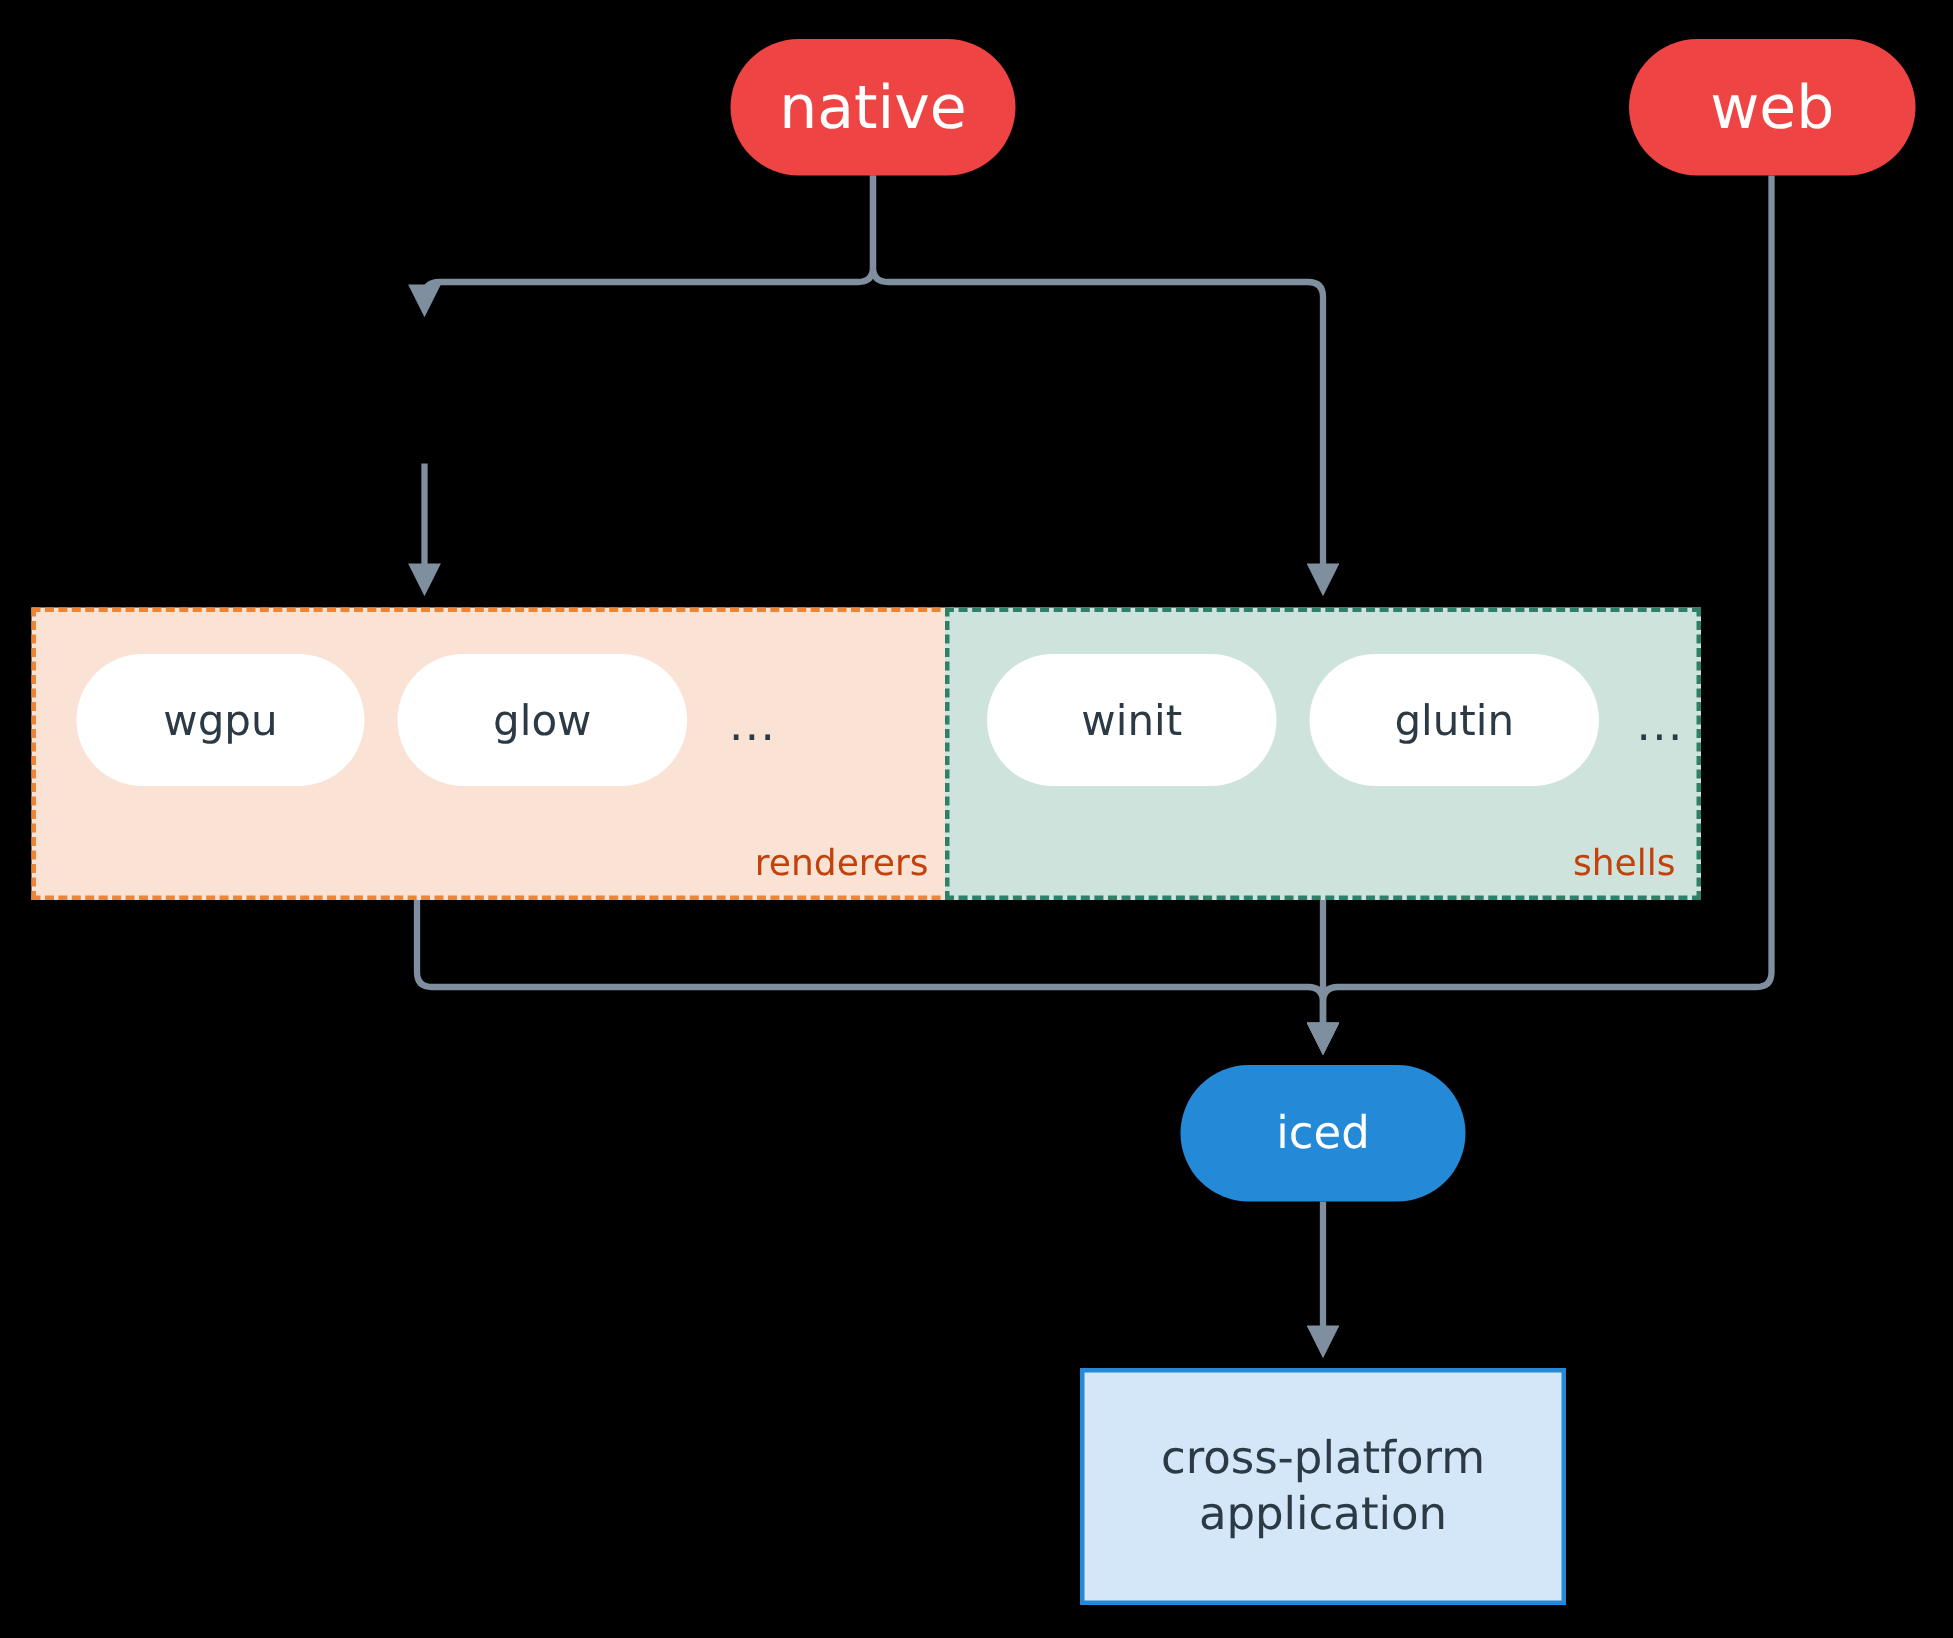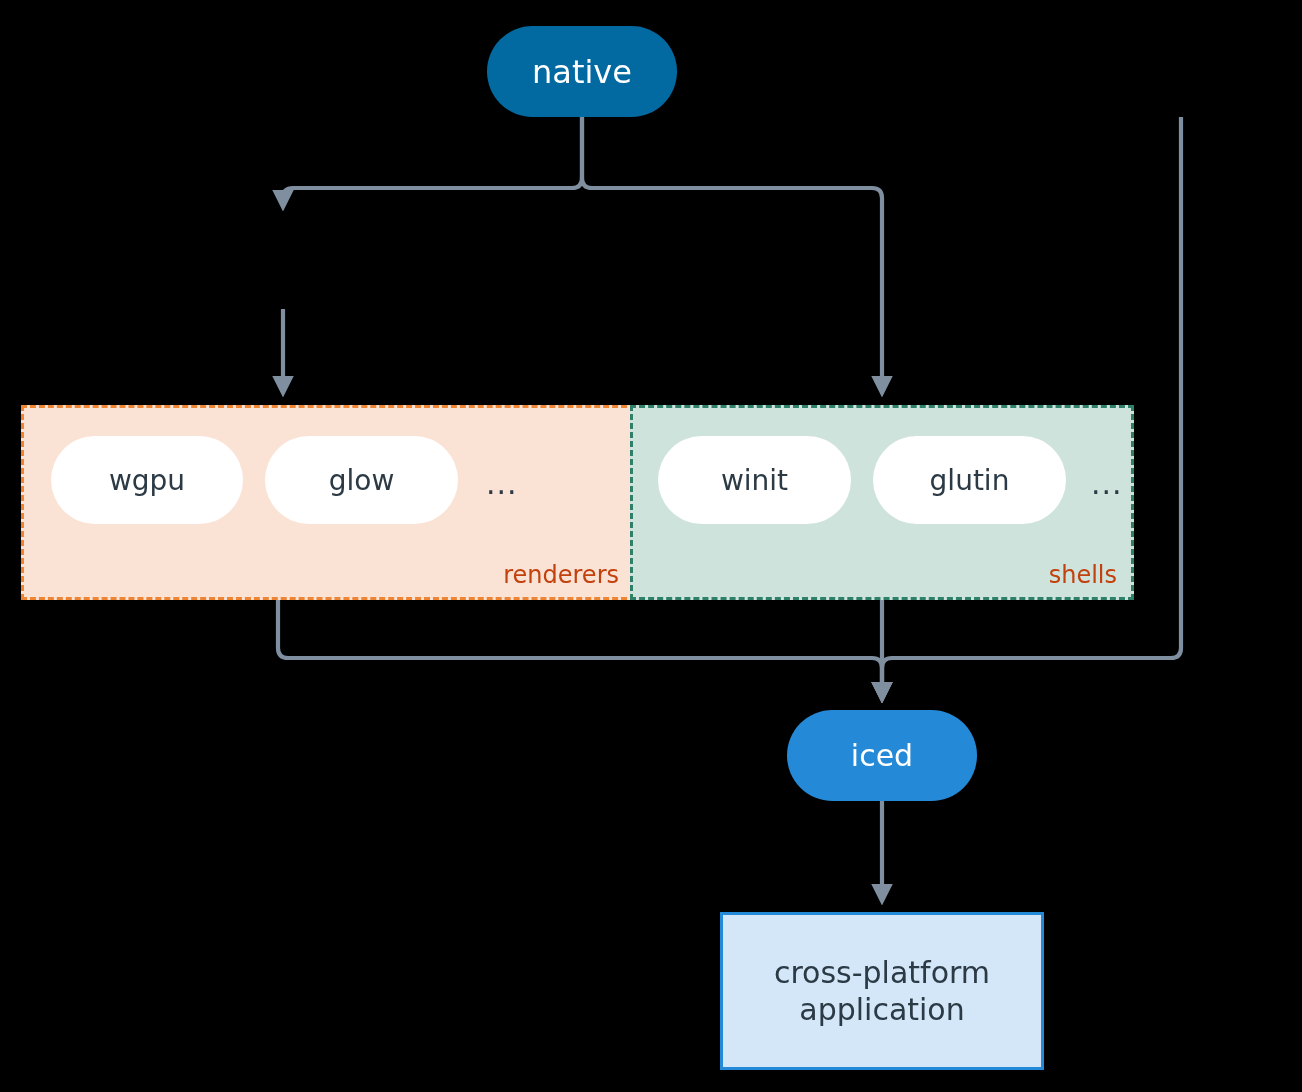--- a/index.html
+++ b/index.html
@@ -36,23 +36,23 @@
     box-sizing: border-box;
     text-align: center;
     line-height: 1.25;
   }
   .pill {
     border-radius: 9999px;
   }
 
   
   .pill-purple {
-    background: #0369a1;
+    background: #ef4444;
     color: #ffffff;
-    font-size: 32px;
+    font-size: 40px;
   }
   
   .pill-orange {
     background: #e2833c;
     color: #ffffff;
     font-size: 30px;
   }
   
   .pill-blue {
     background: #2489d6;
@@ -131,20 +131,23 @@
       <path d="M 1181 117 L 1181 648 Q 1181 658 1171 658 L 892 658 Q 882 658 882 668 L 882 698" marker-end="url(#arrow)"></path>
 
       <path d="M 882 801 L 882 900" marker-end="url(#arrow)"></path>
     </g>
   </svg>
 
   <div class="node pill pill-purple" style="left:487px; top:26px; width:190px; height:91px;">
     <span>native</span>
   </div>
 
+  <div class="node pill pill-purple" style="left:1086px; top:26px; width:191px; height:91px;">
+    <span>web</span>
+  </div>
 
 
   <div class="group group-renderers" style="left:21px; top:405px; width:615px; height:195px;">
     <div class="node pill pill-white" style="left:27px; top:28px; width:192px; height:88px;">
       <span>wgpu</span>
     </div>
     <div class="node pill pill-white" style="left:241px; top:28px; width:193px; height:88px;">
       <span>glow</span>
     </div>
     <span class="ellipsis" style="left:462px; top:58px;">...</span>

